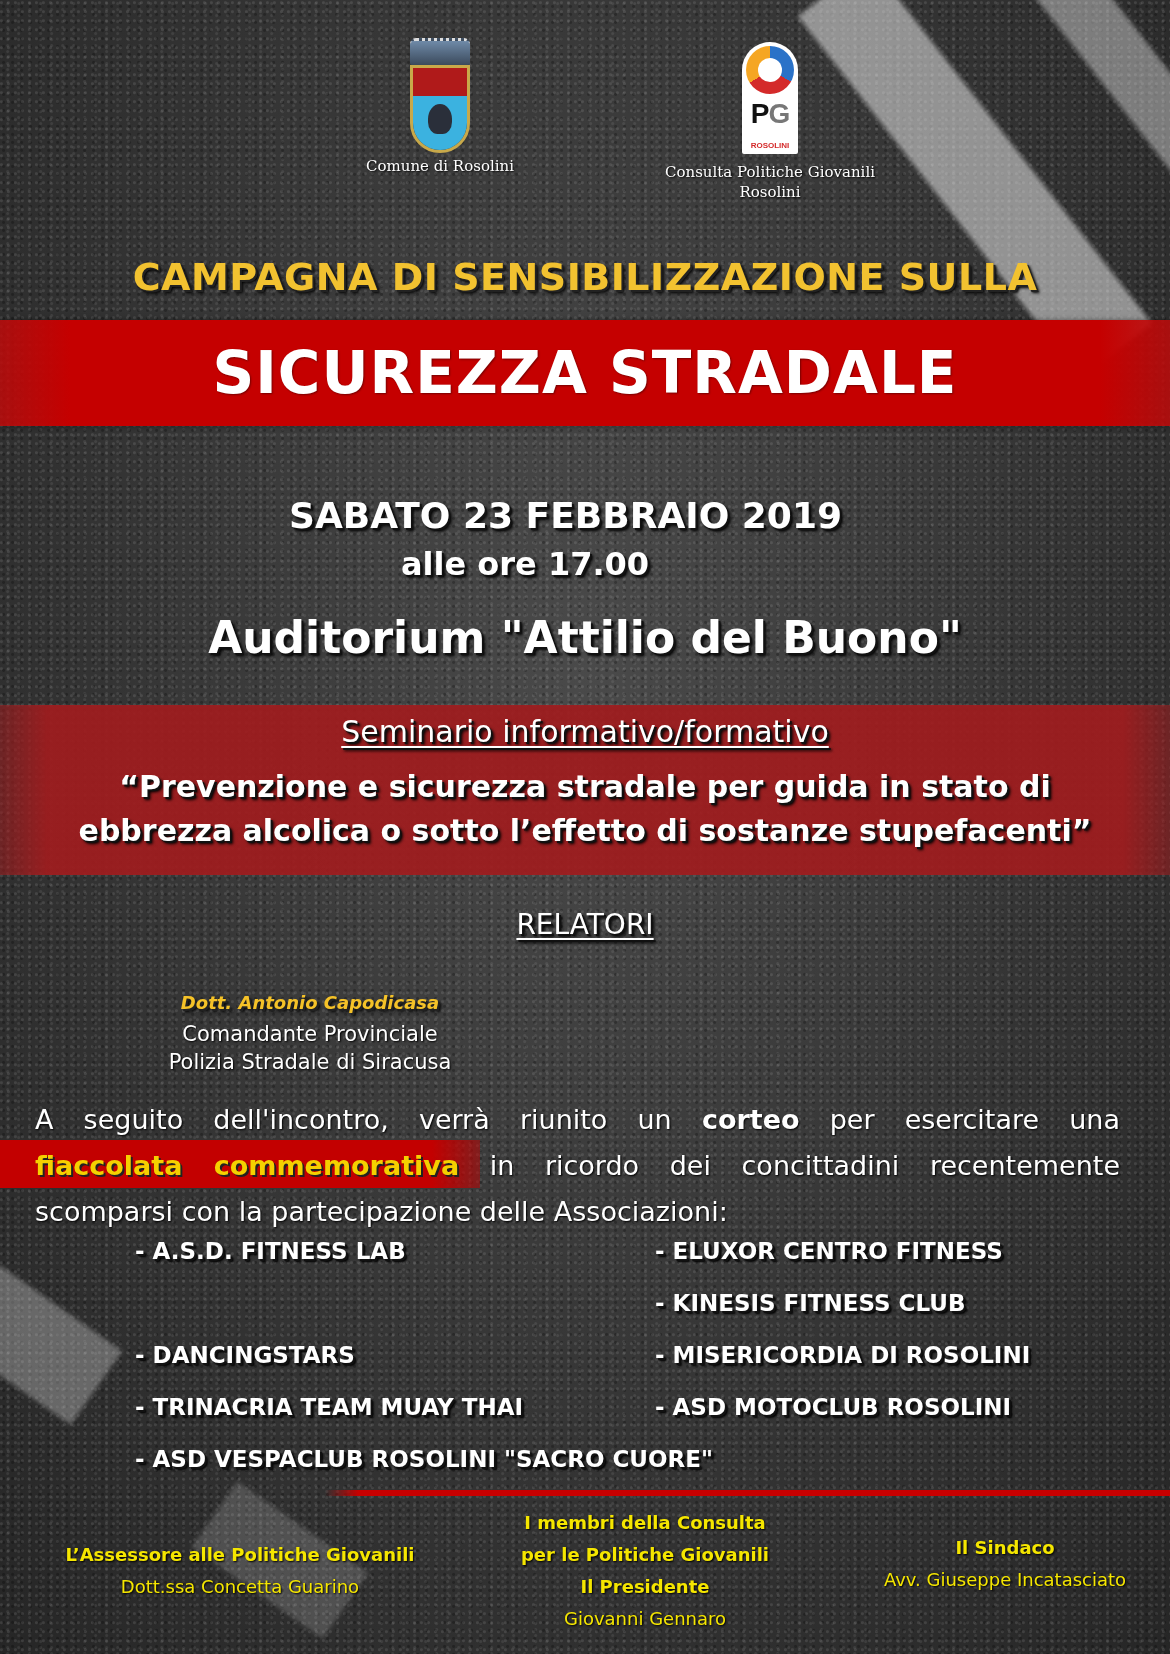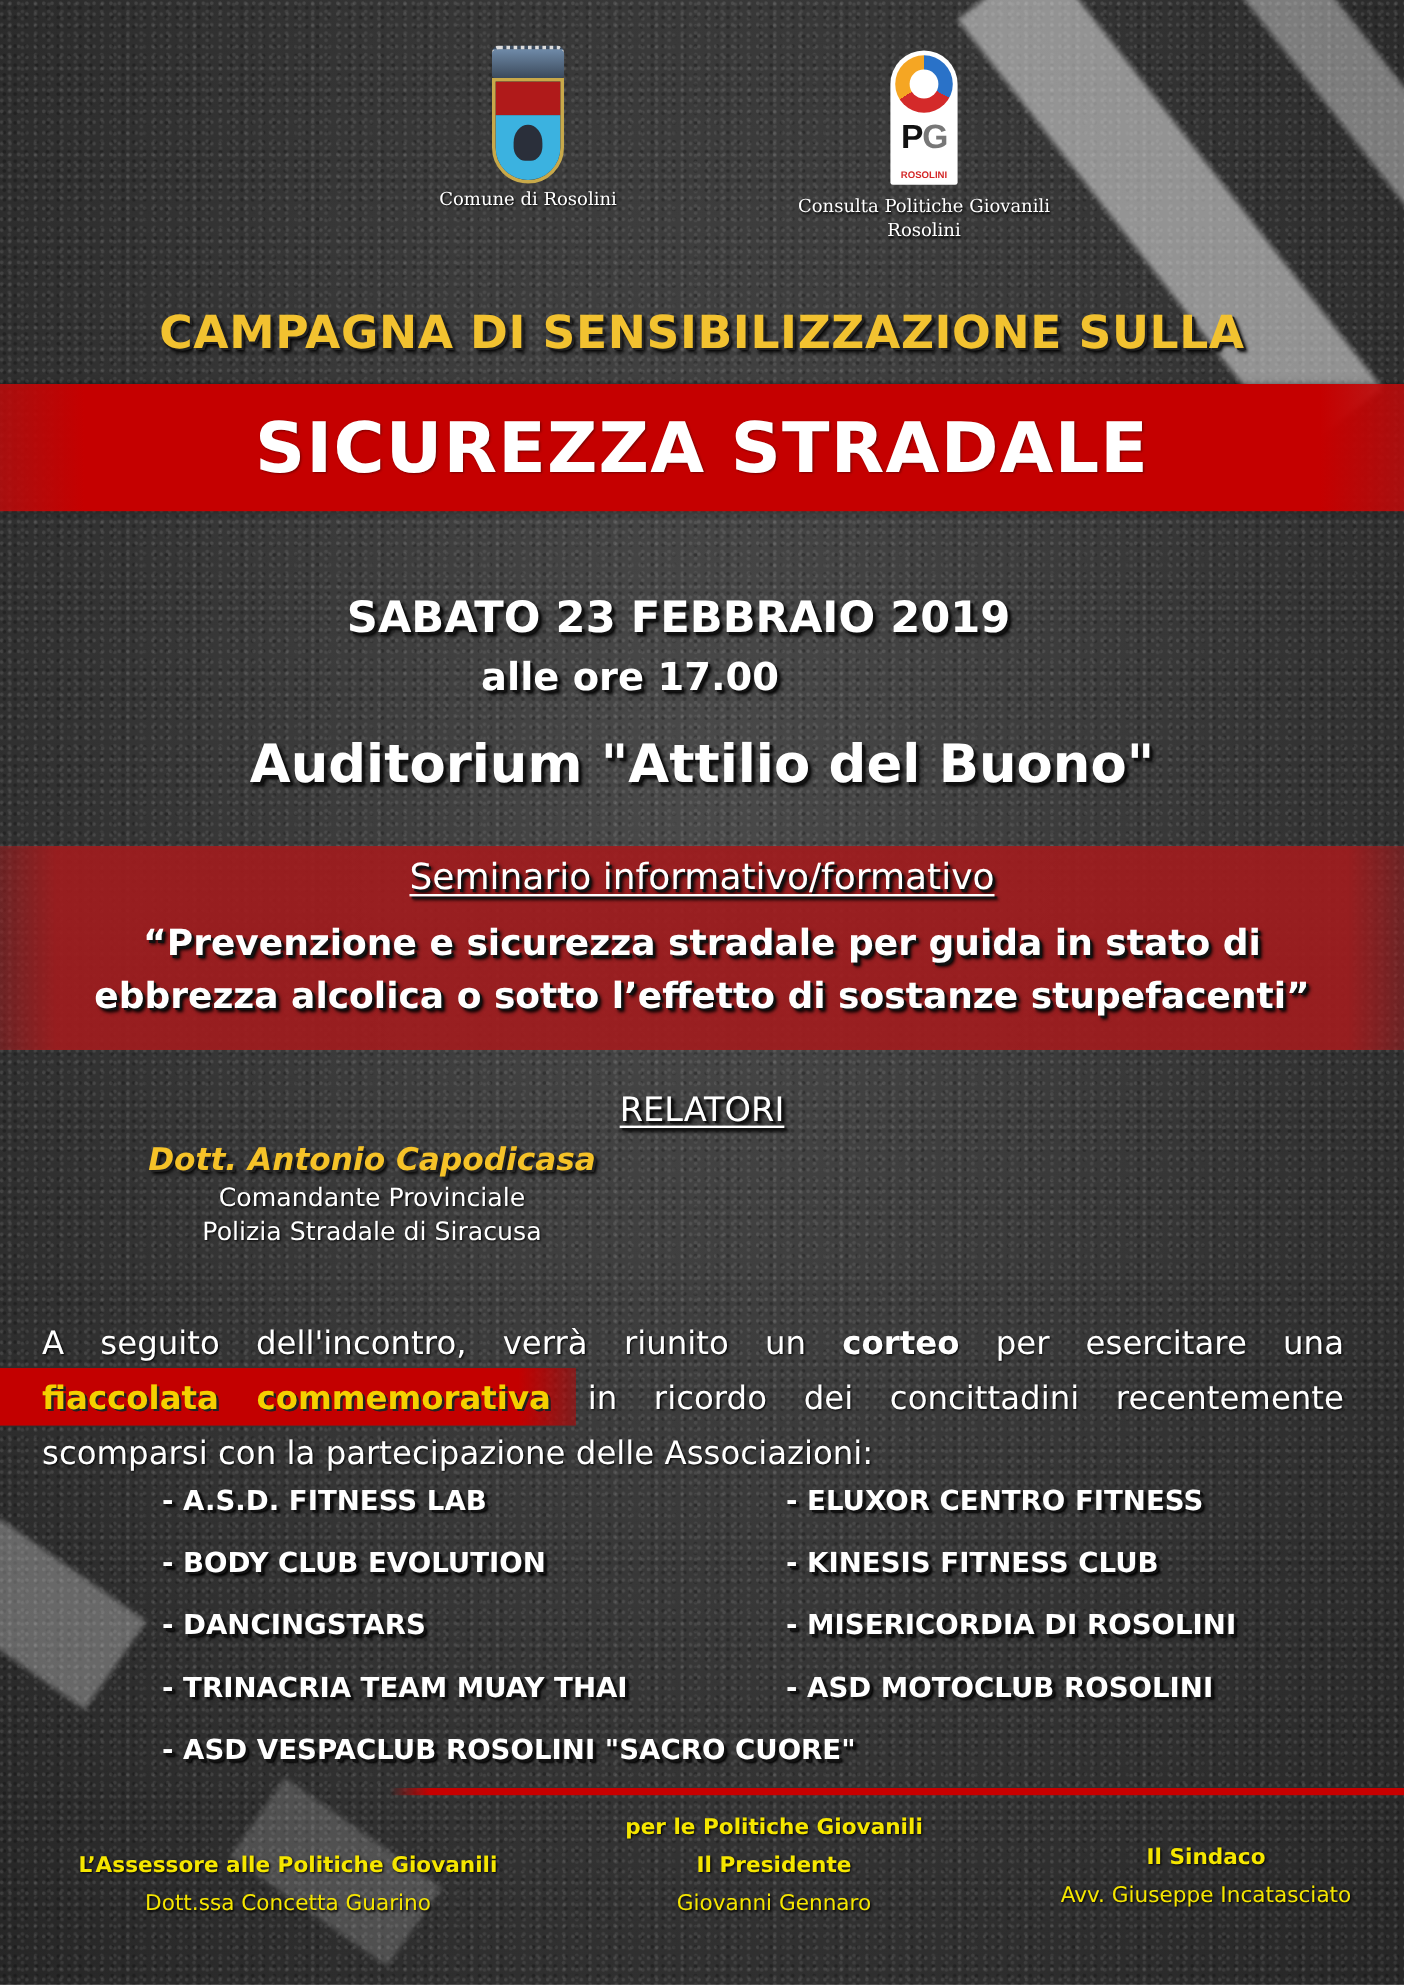--- a/index.html
+++ b/index.html
@@ -77,21 +77,21 @@
     filter: blur(0.5px);
   }
   .seminar { top: 714px; left: 0; width: 1170px; font-size: 30px; }
   .seminar span { text-decoration: underline; text-underline-offset: 4px; text-decoration-thickness: 2px; }
   .topic { top: 765px; left: 0; width: 1170px; font-size: 30px; font-weight: bold; line-height: 44px; }
 
   .relatori { top: 908px; left: 0; width: 1170px; font-size: 28px; }
   .relatori span { text-decoration: underline; text-underline-offset: 4px; text-decoration-thickness: 2px; }
 
   .speaker { position: absolute; text-align: center; }
-  .speaker .name { font-size: 26px; font-weight: bold; font-style: italic; color: #f5c228; text-shadow: 2px 2px 0 #222, 3px 3px 3px #000; line-height: 34px; }
+  .speaker .name { font-size: 18px; font-weight: bold; font-style: italic; color: #f5c228; text-shadow: 2px 2px 0 #222, 3px 3px 3px #000; line-height: 34px; margin-top: 36px; }
   .speaker .role { font-size: 21px; line-height: 28px; color: #fff; text-shadow: 1px 1px 2px #000; }
   .sp-left { left: 90px; top: 950px; width: 440px; }
   .sp-right { left: 670px; top: 950px; width: 450px; }
 
   .para { top: 1097px; left: 35px; width: 1085px; font-size: 27px; line-height: 46px; text-align: justify; text-shadow: 1px 1px 2px #000; }
   .para .line { display: block; text-align: justify; text-align-last: justify; }
   .para .line.last { text-align-last: left; }
   .hl-bg { position: absolute; top: 1140px; left: 0; width: 480px; height: 48px; background: linear-gradient(90deg, #c30000 0%, #c30000 90%, rgba(195,0,0,0.5) 100%); }
   .fiaccolata { color: #f5d000; font-weight: bold; text-shadow: 2px 2px 0 #222; }
   .corteo { font-weight: bold; }
@@ -159,35 +159,35 @@
 
   <div class="hl-bg"></div>
   <div class="abs para">
     <span class="line"><span>A seguito dell'incontro, verrà riunito un</span> <span class="corteo">corteo</span> <span>per esercitare una</span></span>
     <span class="line"><span class="fiaccolata">fiaccolata commemorativa</span> <span>in ricordo dei concittadini recentemente</span></span>
     <span class="line last">scomparsi con la partecipazione delle Associazioni:</span>
   </div>
 
   <div class="assoc" style="left:135px; top:1238px;">- A.S.D. FITNESS LAB</div>
   <div class="assoc" style="left:655px; top:1238px;">- ELUXOR CENTRO FITNESS</div>
-  <div class="assoc" style="left:135px; top:1290px;">- BODY CLUB EVOLUTION</div>
   <div class="assoc" style="left:655px; top:1290px;">- KINESIS FITNESS CLUB</div>
   <div class="assoc" style="left:135px; top:1342px;">- DANCINGSTARS</div>
   <div class="assoc" style="left:655px; top:1342px;">- MISERICORDIA DI ROSOLINI</div>
   <div class="assoc" style="left:135px; top:1394px;">- TRINACRIA TEAM MUAY THAI</div>
   <div class="assoc" style="left:655px; top:1394px;">- ASD MOTOCLUB ROSOLINI</div>
   <div class="assoc" style="left:135px; top:1446px;">- ASD VESPACLUB ROSOLINI "SACRO CUORE"</div>
 
   <div class="abs divider"></div>
 
   <div class="sig" style="left:40px; top:1539px; width:400px;">
     <div class="t">L’Assessore alle Politiche Giovanili</div>
     <div class="n">Dott.ssa Concetta Guarino</div>
   </div>
   <div class="sig" style="left:445px; top:1507px; width:400px;">
+    <div class="t">I membri della Consulta</div>
     <div class="t">per le Politiche Giovanili</div>
     <div class="t">Il Presidente</div>
     <div class="n">Giovanni Gennaro</div>
   </div>
   <div class="sig" style="left:850px; top:1532px; width:310px;">
     <div class="t">Il Sindaco</div>
     <div class="n">Avv. Giuseppe Incatasciato</div>
   </div>
 </div>
 

